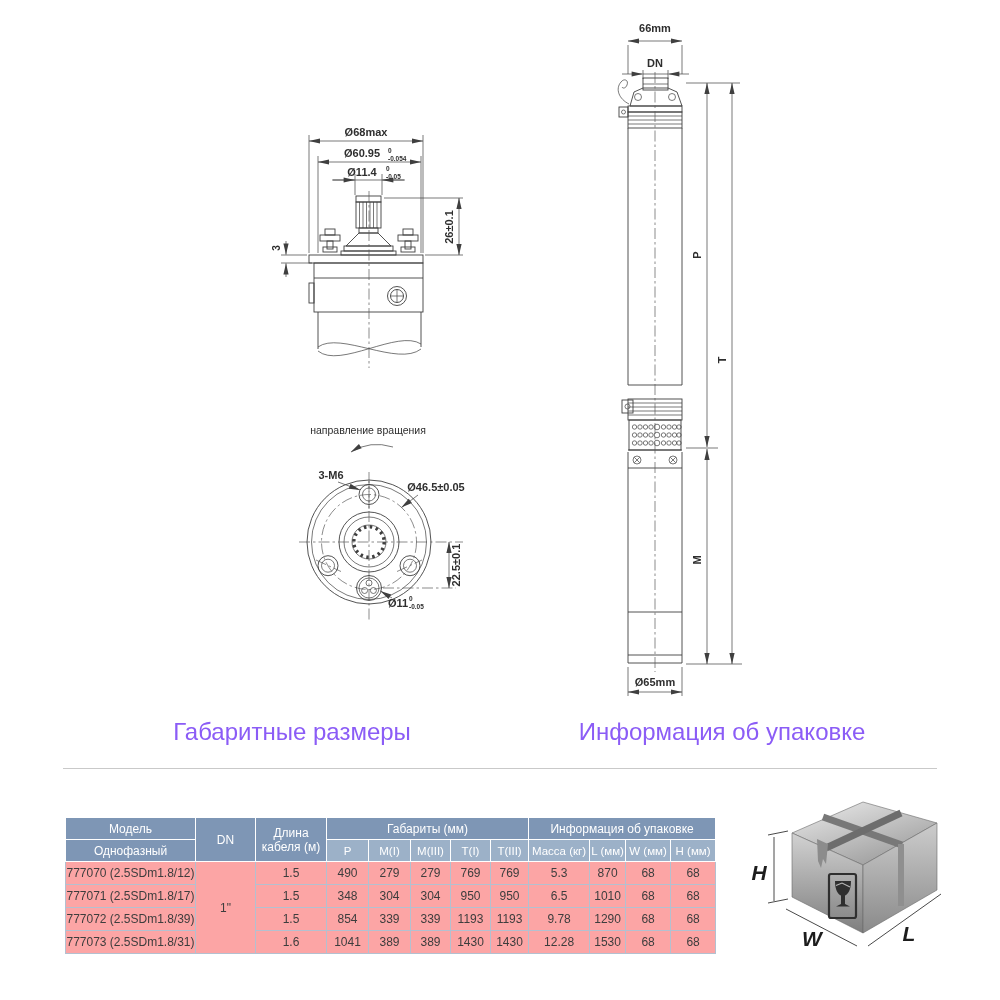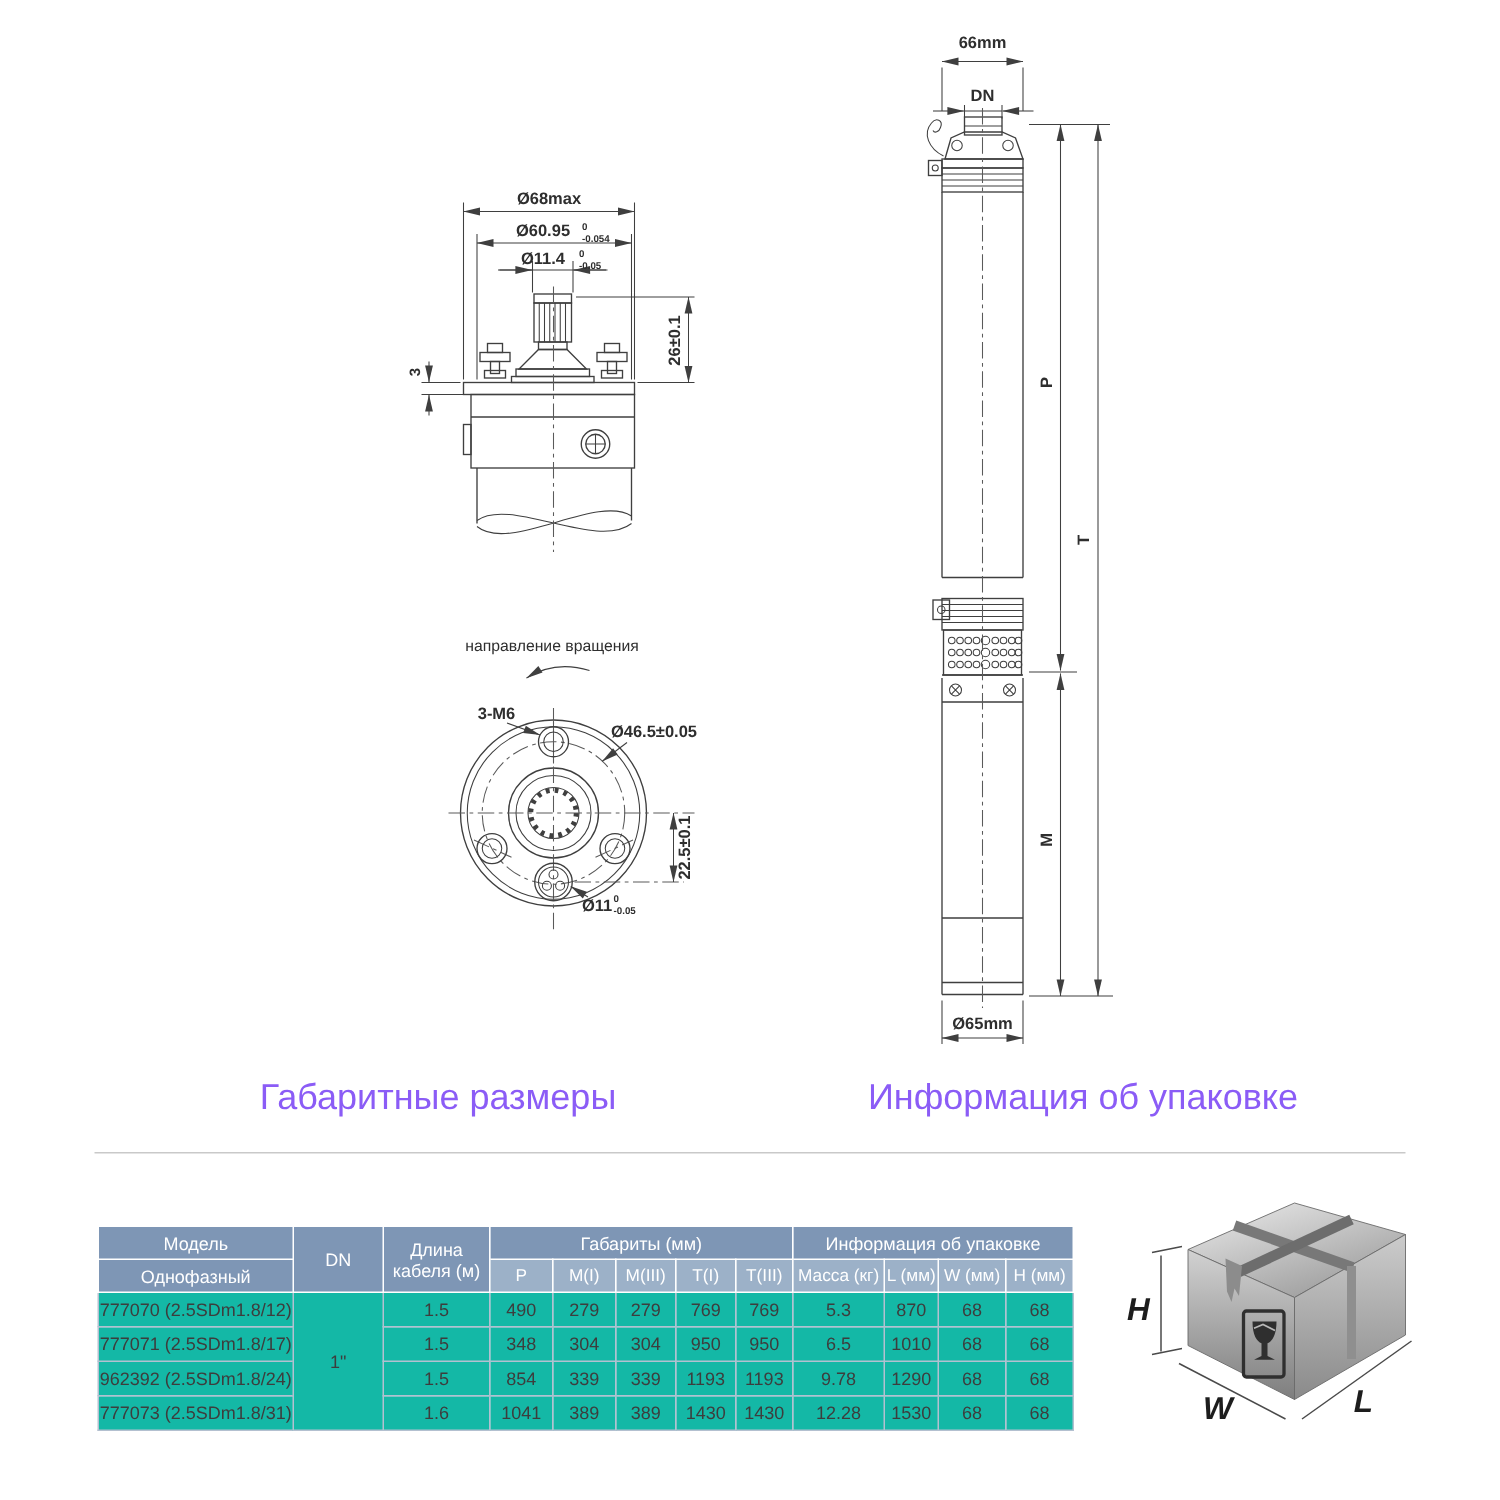--- a/index.html
+++ b/index.html
@@ -15,21 +15,21 @@
 
   .section-title{position:absolute;transform:translateX(-50%);font-size:24px;
                  font-weight:500;color:#8b5cf6;white-space:nowrap;}
   .divider{position:absolute;height:1px;background:#c9c9c9;}
 
   table.spec{position:absolute;left:65px;top:817px;border-collapse:collapse;
              table-layout:fixed;width:650px;font-size:12px;}
   table.spec th{background:#7e96b5;color:#fff;font-weight:400;border:1.5px solid #ffffff;
                 padding:0;height:21px;text-align:center;}
   table.spec th.sub{background:#9cb1c8;font-size:11.5px;}
-  table.spec td{background:#14b8a6;color:#3d3d3d;border:1px solid #b3c0d0;
+  table.spec td{background:#fca5a5;color:#3d3d3d;border:1px solid #b3c0d0;
                 text-align:center;padding:0;height:22px;}
 </style>
 </head>
 <body>
 
 <div class="canvas">
 
 <svg width="1000" height="1000" viewBox="0 0 1000 1000">
   <defs>
     <marker id="ae" markerUnits="userSpaceOnUse" markerWidth="12" markerHeight="7" refX="11.4" refY="3.5" orient="auto-start-reverse">
@@ -332,21 +332,21 @@
       <td>304</td>
       <td>304</td>
       <td>950</td>
       <td>950</td>
       <td>6.5</td>
       <td>1010</td>
       <td>68</td>
       <td>68</td>
     </tr>
     <tr>
-      <td>962392 (2.5SDm1.8/24)</td>
+      <td>777072 (2.5SDm1.8/39)</td>
       <td>1.5</td>
       <td>854</td>
       <td>339</td>
       <td>339</td>
       <td>1193</td>
       <td>1193</td>
       <td>9.78</td>
       <td>1290</td>
       <td>68</td>
       <td>68</td>

